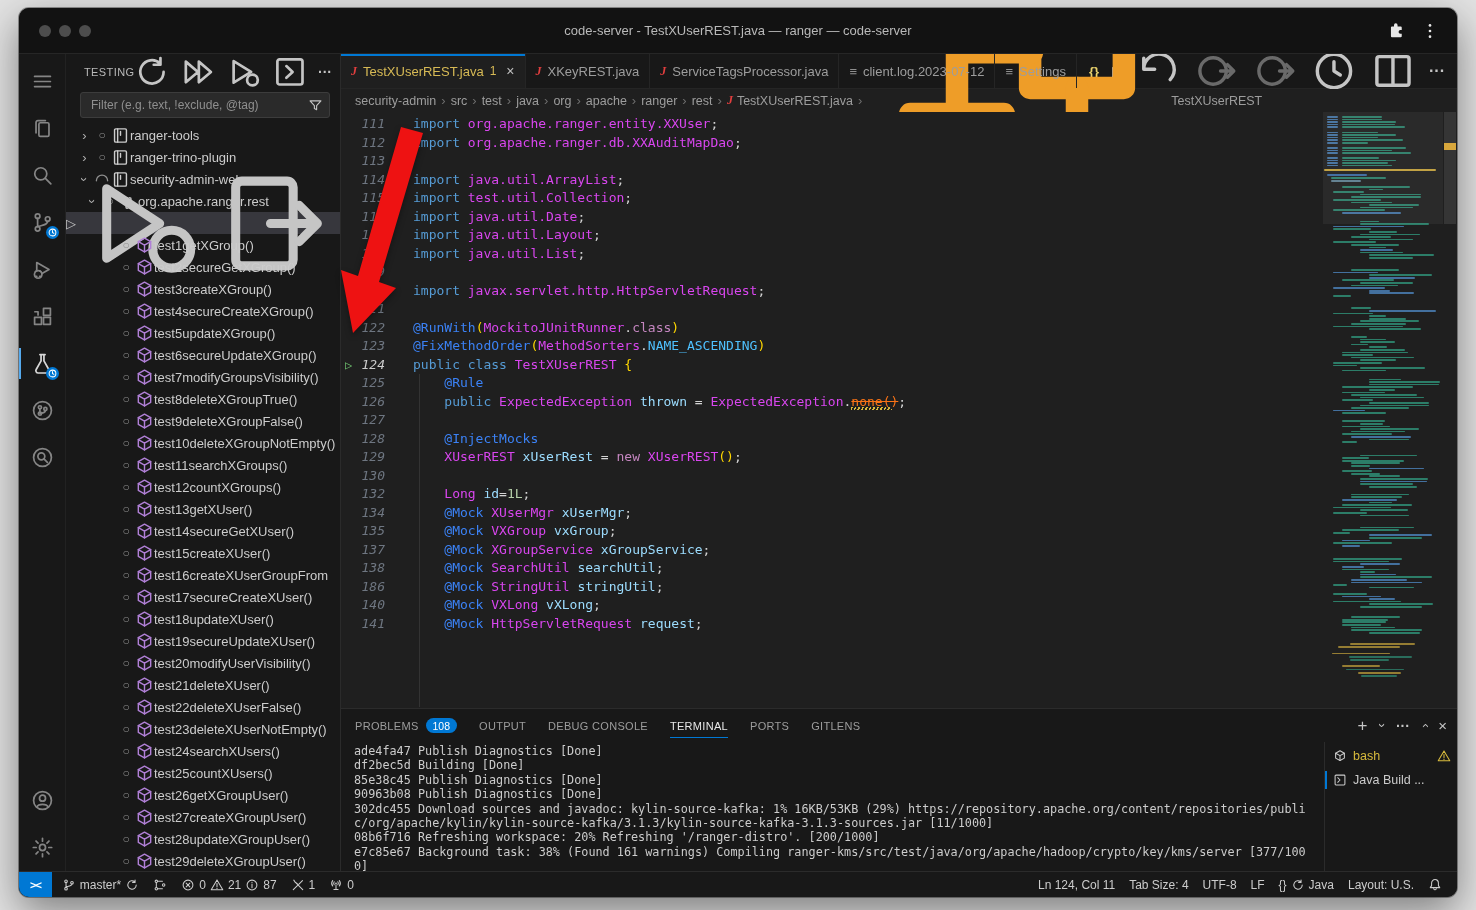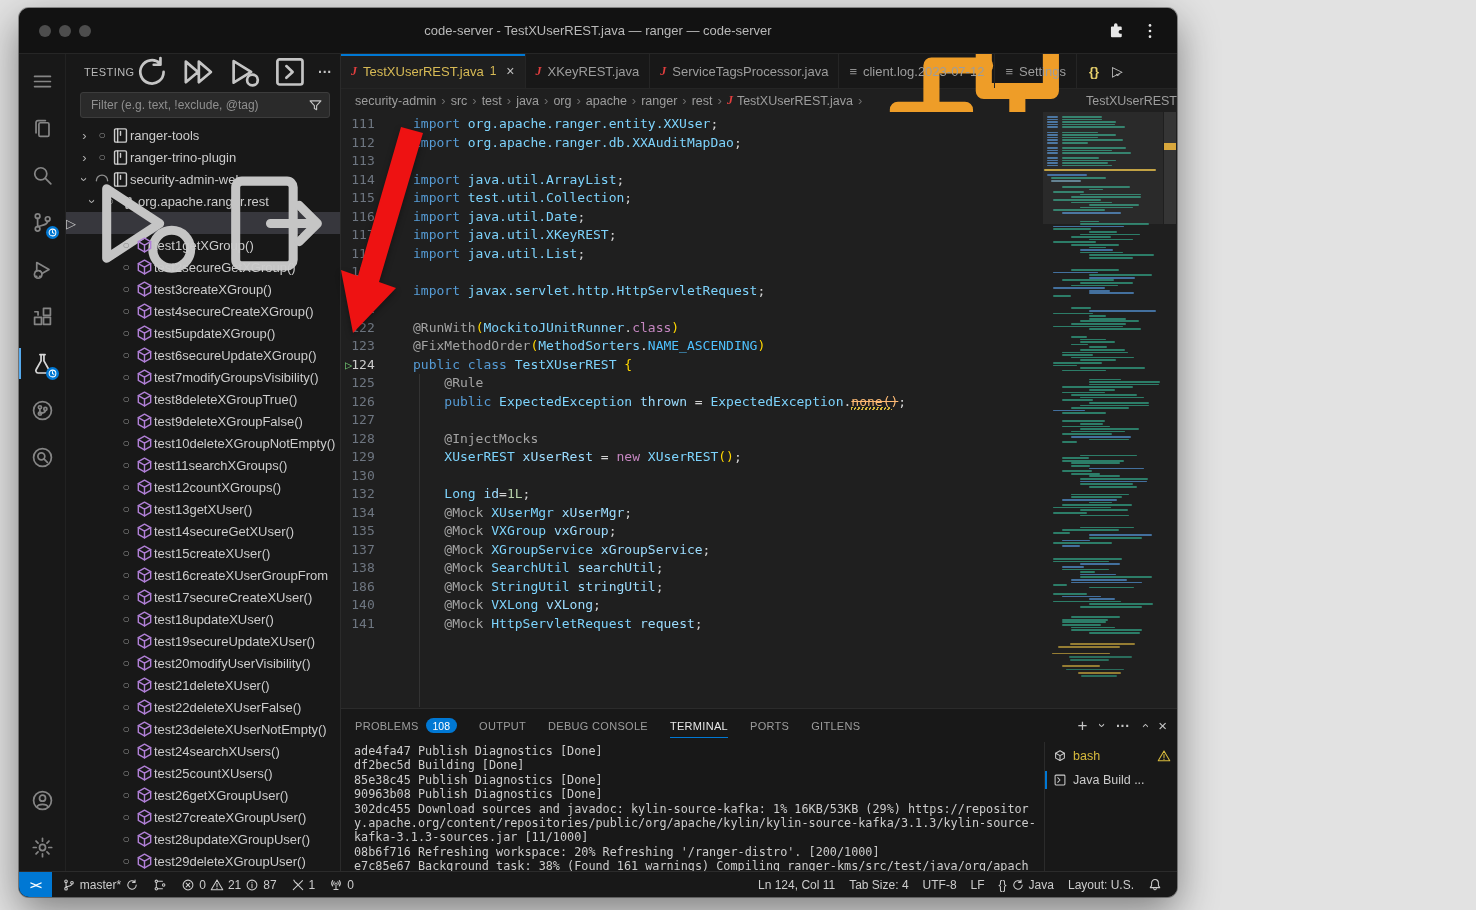--- a/index.html
+++ b/index.html
@@ -1,17 +1,17 @@
 <!DOCTYPE html>
 <html><head>
 <meta charset="utf-8">
 <style>
   html,body{margin:0;padding:0;width:1476px;height:910px;background:#e2e2e2;font-family:"Liberation Sans",sans-serif;overflow:hidden;}
   *{box-sizing:border-box;}
-  .window{position:absolute;left:19px;top:8px;width:1158px;height:889px;background:#181818;border-radius:10px;
+  .window{position:absolute;left:19px;top:8px;width:1438px;height:889px;background:#181818;border-radius:10px;
     box-shadow:0 14px 40px rgba(0,0,0,.45),0 0 0 1px rgba(0,0,0,.35);overflow:hidden;display:flex;flex-direction:column;}
   
   .titlebar{height:46px;flex:none;background:#121212;border-bottom:1px solid #262626;display:flex;align-items:center;position:relative;}
   .lights{display:flex;gap:8px;margin-left:20px;}
   .light{width:12px;height:12px;border-radius:50%;background:#4d4d4d;}
   .title-text{position:absolute;left:0;right:0;text-align:center;color:#b9b9b9;font-size:13px;pointer-events:none;}
   .title-actions{margin-left:auto;display:flex;align-items:center;gap:16px;margin-right:18px;color:#e8e8e8;}
   .title-actions .ic{width:18px;height:18px;display:inline-block;}
   
   .main{flex:1;display:flex;min-height:0;}
@@ -65,27 +65,27 @@
   .editor-actions .braces{color:#e8d16c;font-size:13px;font-weight:bold;}
   .editor-actions .dd{font-size:9px;color:#c5c5c5;margin-left:-9px;}
   .breadcrumb{height:23px;flex:none;display:flex;align-items:center;gap:3px;padding-left:14px;font-size:12.5px;color:#9d9d9d;background:#1f1f1f;white-space:nowrap;}
   .bc-sep{color:#6e6e6e;font-size:13px;margin:0 2px;}
   .bc-item{display:flex;align-items:center;gap:4px;cursor:pointer;}
   .bc-item .ic{width:13px;height:13px;}
   
   .code-area{flex:1;position:relative;overflow:hidden;background:#1f1f1f;font-family:"DejaVu Sans Mono",monospace;}
   .code-scroll{position:absolute;left:0;top:0;right:134px;bottom:0;padding-top:3px;}
   .code-line{display:flex;height:18.5px;line-height:18.5px;font-size:13px;}
-  .gutter{width:72px;flex:none;position:relative;color:#6e7681;text-align:center;padding-right:28px;user-select:none;}
+  .gutter{width:72px;flex:none;position:relative;color:#6e7681;text-align:right;padding-right:28px;user-select:none;font-style:italic;}
   .gutter.cur{color:#cccccc;}
   .gutter .runarrow{position:absolute;left:4px;top:0;color:#71c671;font-size:12px;}
   .code-text{white-space:pre;flex:1;color:#d4d4d4;}
-  .tk-kw{color:#569cd6}.tk-type{color:#7dd3fc}.tk-var{color:#9cdcfe}.tk-fn{color:#dcdcaa}.tk-num{color:#b5cea8}
-  .tk-fg{color:#d4d4d4}.tk-p1{color:#ffd700}.tk-mag{color:#c586c0}.tk-const{color:#4fc1ff}.tk-ann{color:#a3a3a3}
-  .tk-dep{color:#fdba74;text-decoration:line-through;position:relative;}
+  .tk-kw{color:#569cd6}.tk-type{color:#d946ef}.tk-var{color:#9cdcfe}.tk-fn{color:#dcdcaa}.tk-num{color:#b5cea8}
+  .tk-fg{color:#d4d4d4}.tk-p1{color:#ffd700}.tk-mag{color:#c586c0}.tk-const{color:#4fc1ff}.tk-ann{color:#3b82f6}
+  .tk-dep{color:#f97316;text-decoration:line-through;position:relative;}
   .tk-dep::after{content:"";position:absolute;left:0;right:6px;bottom:-1px;height:3px;
      background:repeating-linear-gradient(115deg,#d7ba3d 0 1.6px,transparent 1.6px 3.4px);}
   .indent-guide{position:absolute;width:1px;background:#333;left:78px;}
   
   .minimap{position:absolute;top:0;right:14px;width:120px;bottom:0;overflow:hidden;}
   .mm-bar{position:absolute;height:1.7px;border-radius:1px;}
   .mm-viewport{position:absolute;left:0;right:0;top:0;height:112px;background:rgba(255,255,255,.05);}
   .scrollstrip{position:absolute;top:0;right:0;width:14px;bottom:0;}
   .scroll-slider{position:absolute;left:1px;right:1px;top:0;height:112px;background:rgba(121,121,121,.25);}
   .overview-marker{position:absolute;left:1px;right:1px;top:31px;height:7px;background:#d8a73c;}
@@ -732,21 +732,21 @@
             <div class="code-line">
               <span class="gutter">115</span>
               <span class="code-text"><span class="tk-kw">import</span><span class="tk-fg"> </span><span class="tk-type">test.util.Collection</span><span class="tk-fg">;</span></span>
             </div>
             <div class="code-line">
               <span class="gutter">116</span>
               <span class="code-text"><span class="tk-kw">import</span><span class="tk-fg"> </span><span class="tk-type">java.util.Date</span><span class="tk-fg">;</span></span>
             </div>
             <div class="code-line">
               <span class="gutter">117</span>
-              <span class="code-text"><span class="tk-kw">import</span><span class="tk-fg"> </span><span class="tk-type">java.util.XKeyREST</span><span class="tk-fg">;</span></span>
+              <span class="code-text"><span class="tk-kw">import</span><span class="tk-fg"> </span><span class="tk-type">java.util.Layout</span><span class="tk-fg">;</span></span>
             </div>
             <div class="code-line">
               <span class="gutter">118</span>
               <span class="code-text"><span class="tk-kw">import</span><span class="tk-fg"> </span><span class="tk-type">java.util.List</span><span class="tk-fg">;</span></span>
             </div>
             <div class="code-line">
               <span class="gutter">119</span>
               <span class="code-text"></span>
             </div>
             <div class="code-line">

